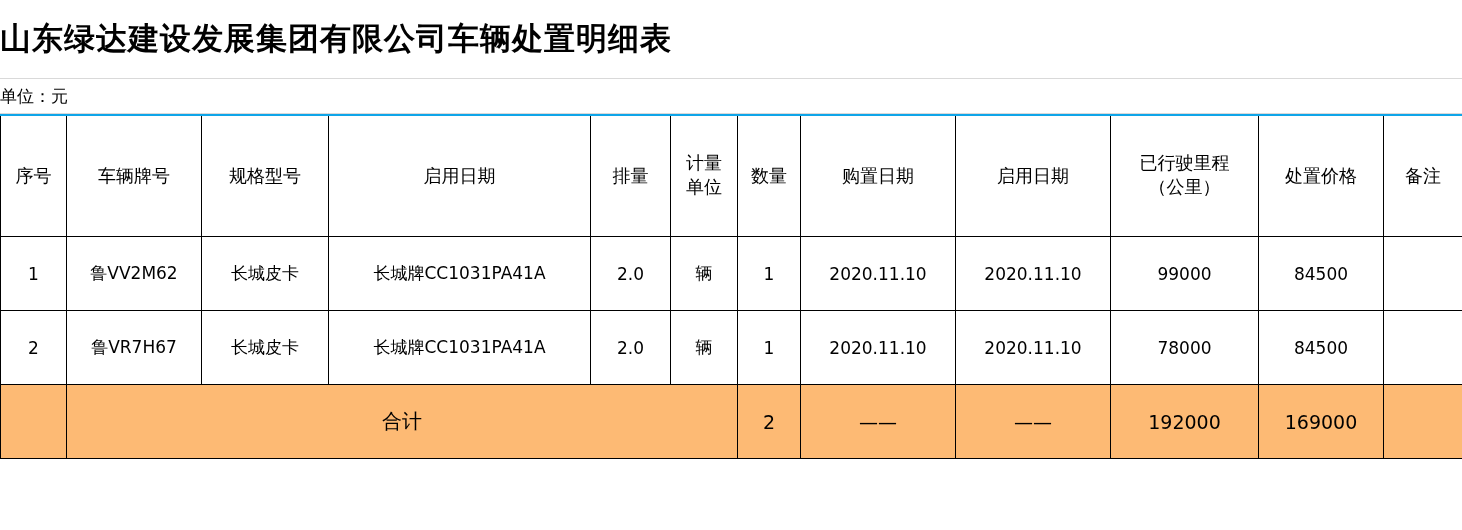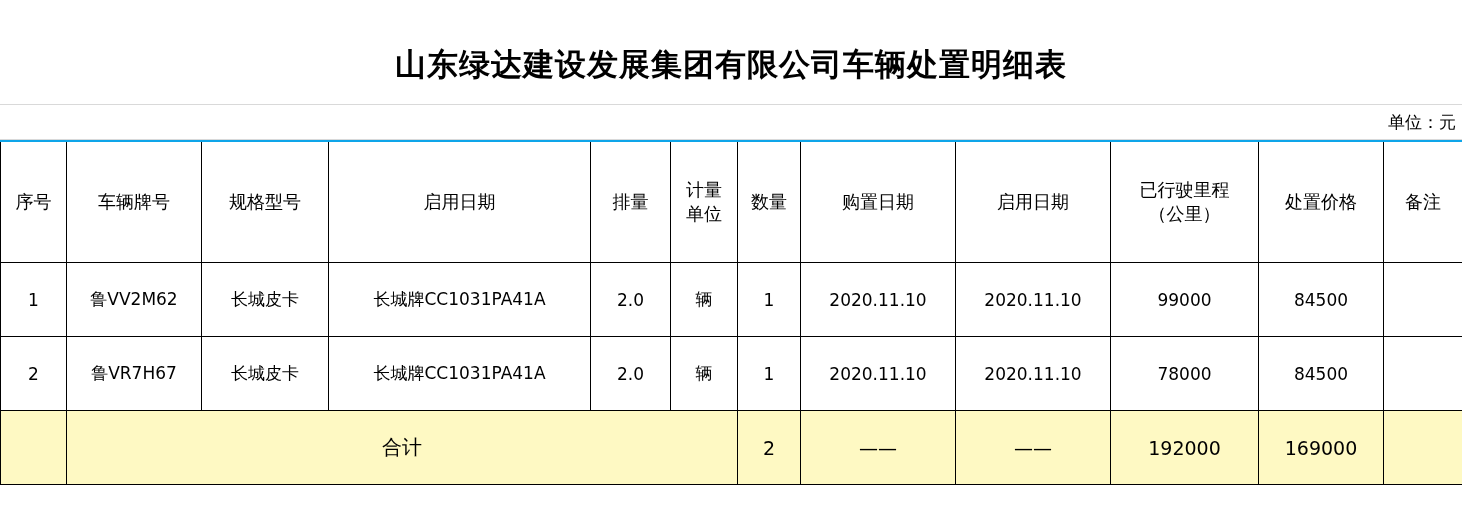--- a/index.html
+++ b/index.html
@@ -17,36 +17,34 @@
   .page {
     position: relative;
     width: 1462px;
     height: 530px;
     box-sizing: border-box;
   }
   .title-row {
     height: 78px;
     display: flex;
     align-items: center;
-    justify-content: center;
     border-bottom: 1px solid #d9d9d9;
-    margin-top: 26px;
   }
   .doc-title {
     font-size: 31px;
     font-weight: bold;
     letter-spacing: 1px;
     font-family: "DejaVu Sans", "Liberation Sans", sans-serif;
   }
   .unit-row {
     height: 34px;
     display: flex;
     align-items: center;
-    justify-content: flex-end;
-    padding-right: 6px;
+    justify-content: flex-start;
+    padding-right: 14px;
     border-bottom: 1px solid #d9d9d9;
   }
   .unit-label {
     font-size: 17px;
     font-family: "DejaVu Sans", "Liberation Sans", sans-serif;
   }
   table.sheet {
     border-collapse: collapse;
     table-layout: fixed;
     width: 1462px;
@@ -67,23 +65,24 @@
   }
   table.sheet tbody td {
     height: 73px;
   }
   .cell-mono {
     font-family: "Liberation Serif", "DejaVu Serif", serif;
     font-size: 18px;
   }
   .two-line {
     line-height: 1.35;
+    font-family: Liberation Mono, monospace;
   }
   tr.total-row td {
-    background: #fef9c3;
+    background: #fdba74;
     height: 70px;
     font-size: 19px;
   }
   tr.total-row td.total-label {
     font-size: 20px;
   }
   .col-1  { width: 66px; }
   .col-2  { width: 135px; }
   .col-3  { width: 127px; }
   .col-4  { width: 262px; }

